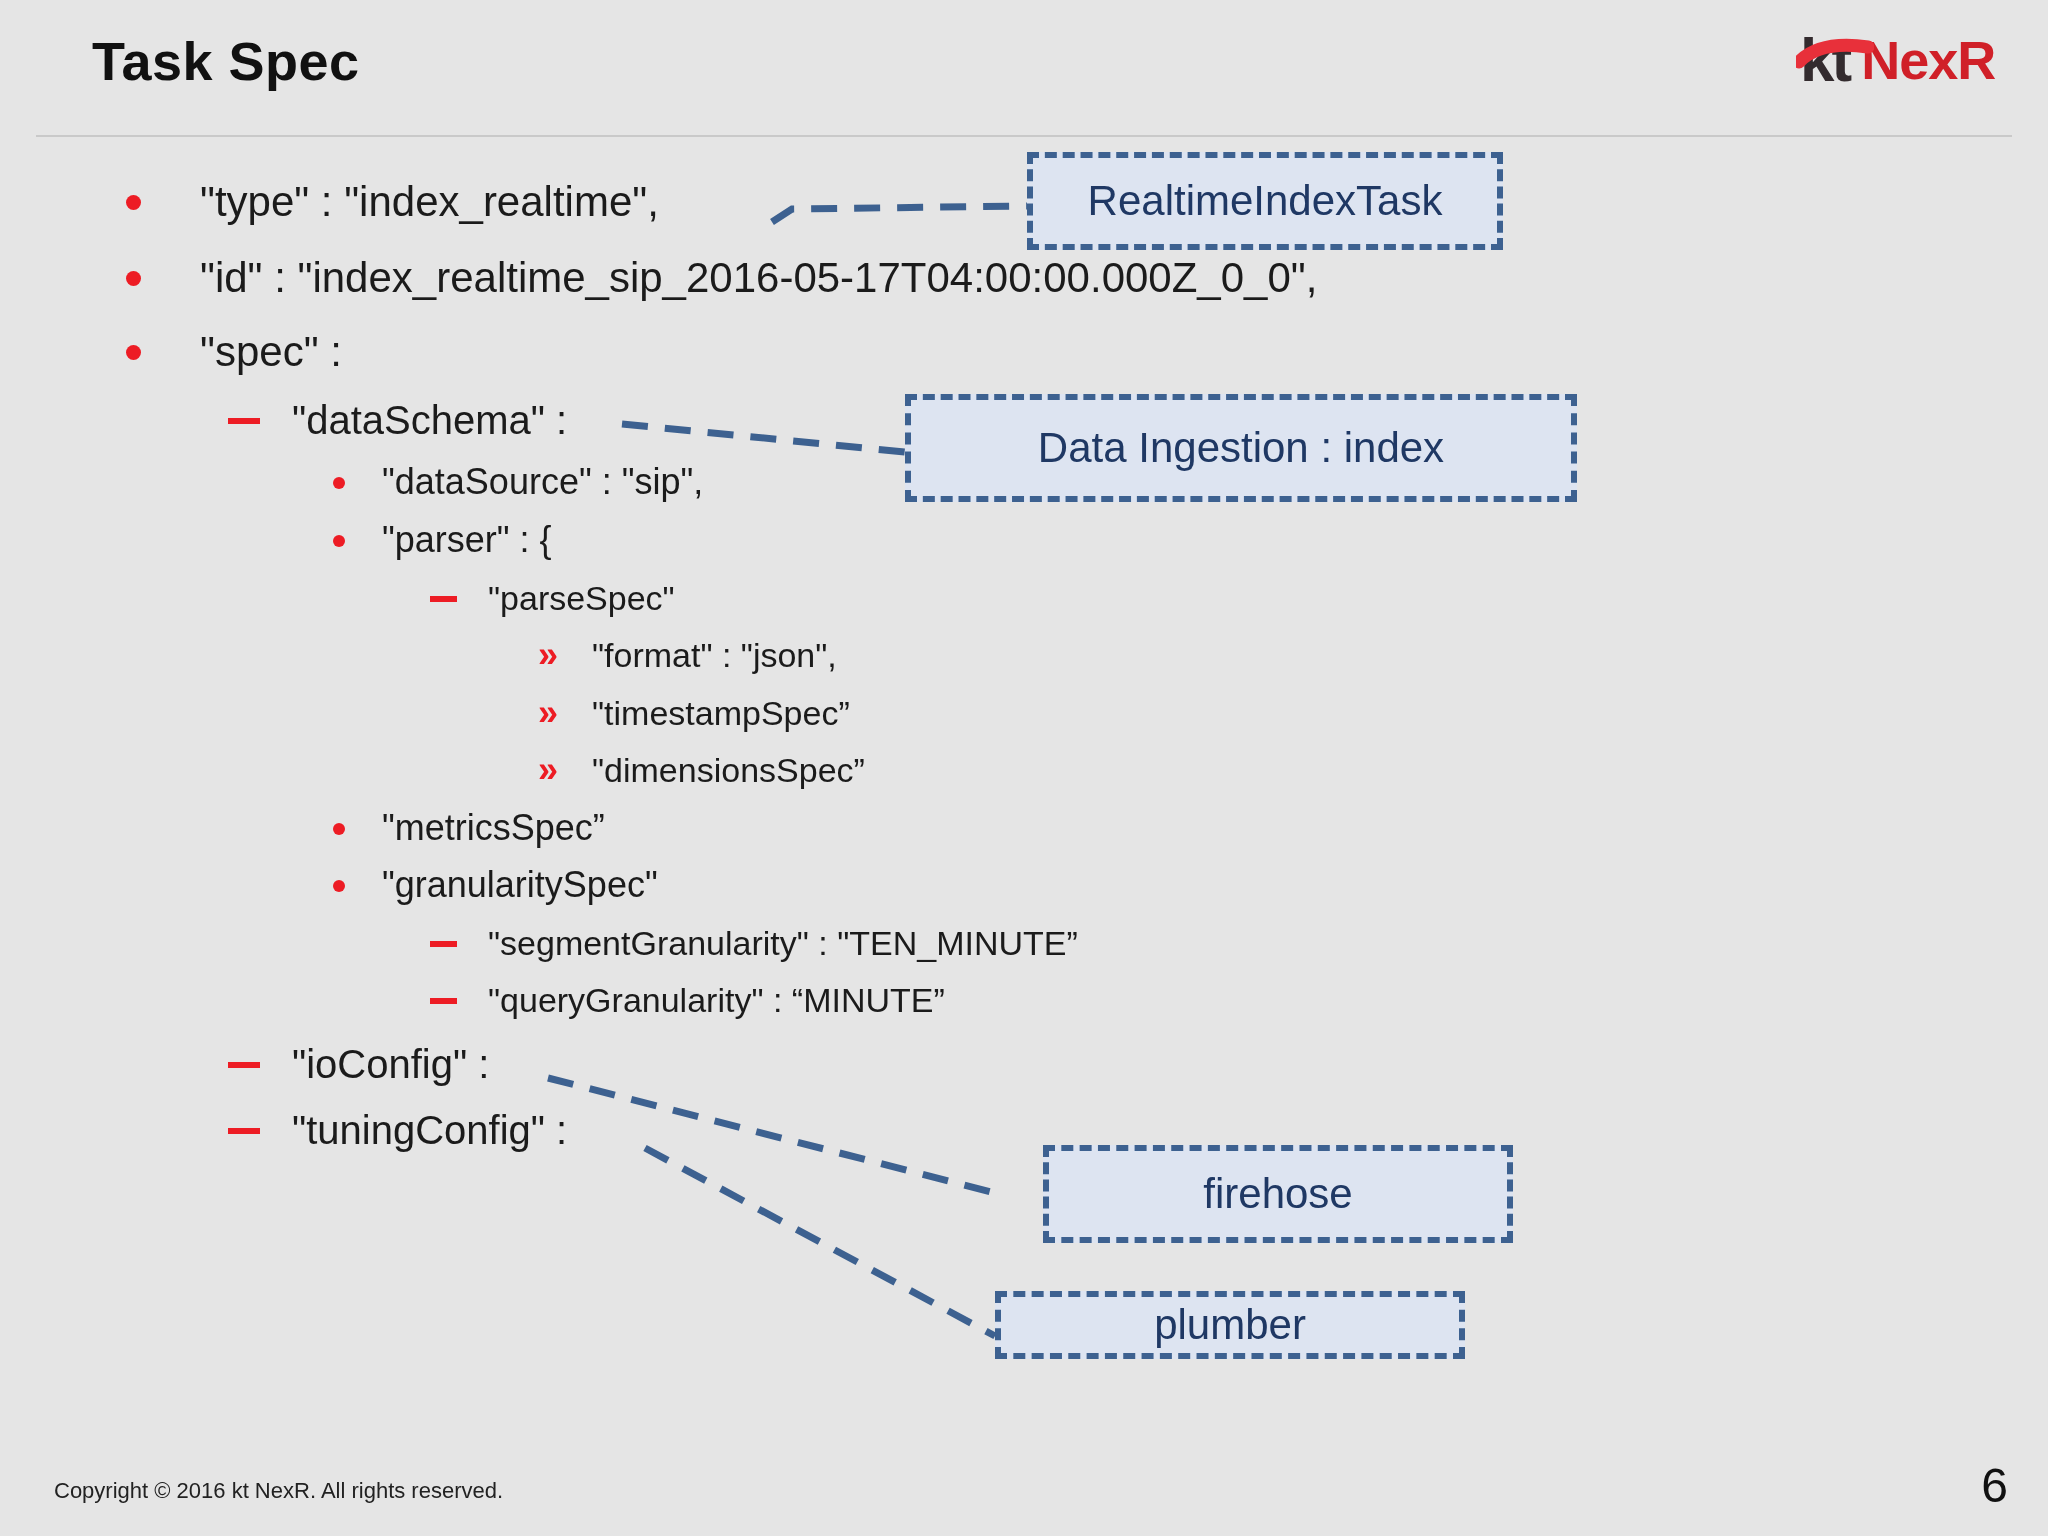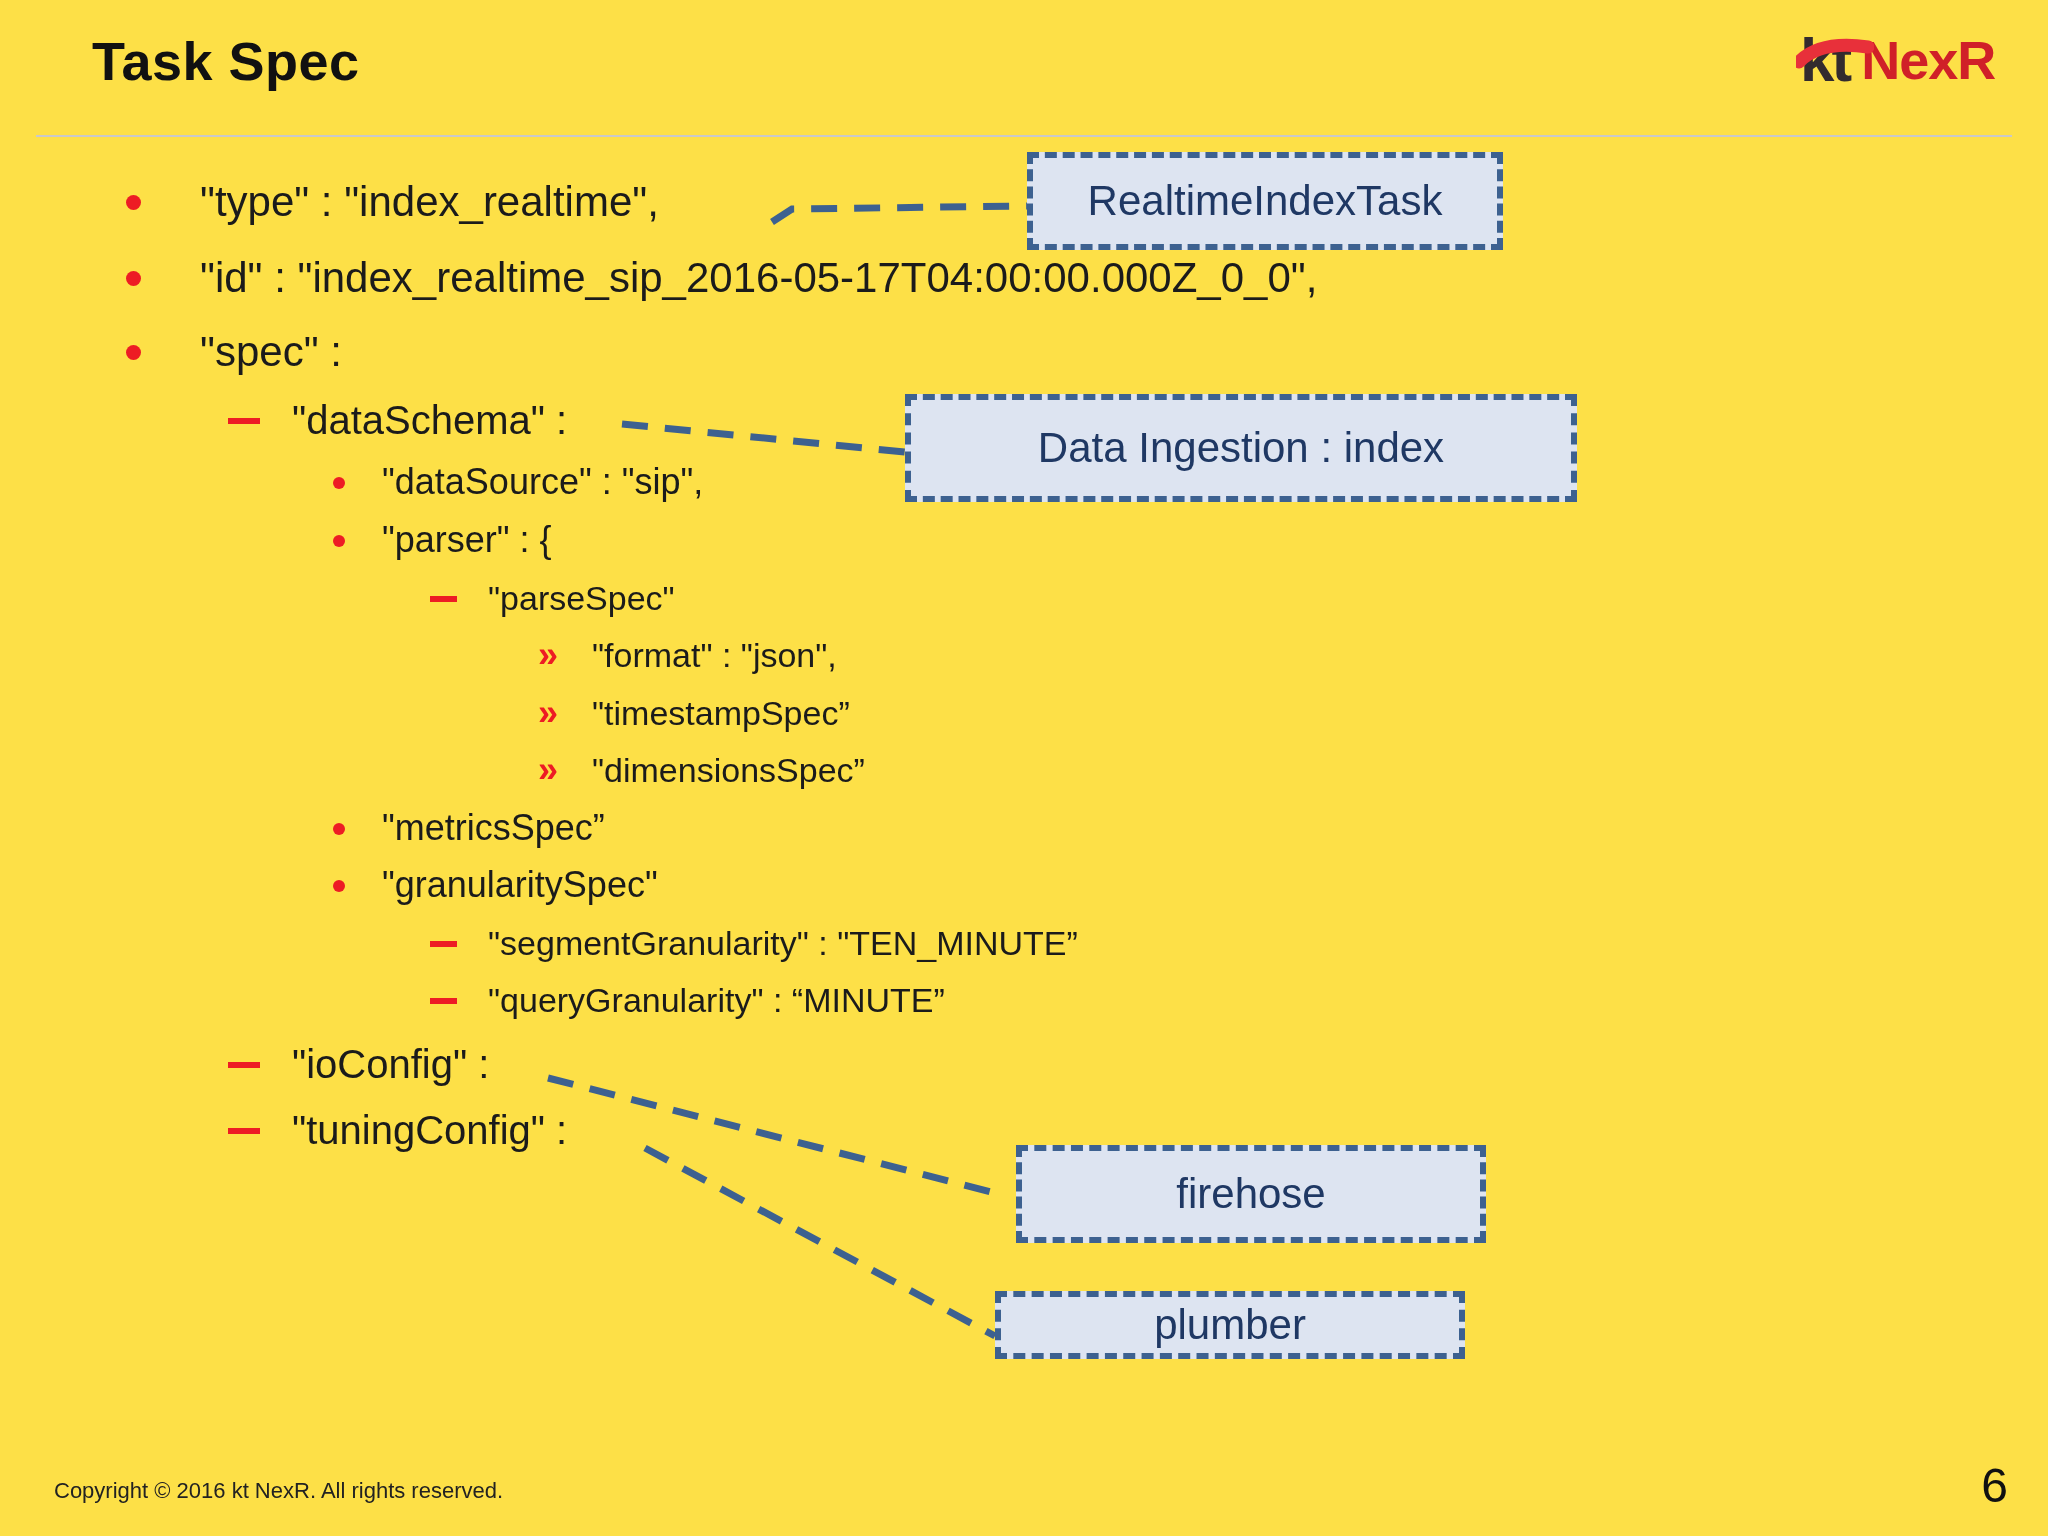--- a/index.html
+++ b/index.html
@@ -1,20 +1,20 @@
 <!DOCTYPE html>
 <html><head>
 <meta charset="utf-8">
 <style>
   html,body{margin:0;padding:0;background:#ffffff;}
   .slide{
     position:relative;
     width:2048px;
     height:1536px;
-    background:#fde047;
+    background:#e5e5e5;
     font-family:"Liberation Sans", sans-serif;
     overflow:hidden;
   }
 
   
   .title{
     position:absolute;
     left:92px; top:30px;
     font-size:54px;
     font-weight:800;
@@ -100,21 +100,21 @@
     color:#1f3864;
     display:flex;
     align-items:center;
     justify-content:center;
     font-size:42px;
     z-index:2;
     box-sizing:border-box;
   }
   .co-realtime{left:1027px; top:152px; width:476px; height:98px;justify-content:center;}
   .co-ingestion{left:905px; top:394px; width:672px; height:108px;}
-  .co-firehose{left:1016px; top:1145px; width:470px; height:98px;}
+  .co-firehose{left:1043px; top:1145px; width:470px; height:98px;}
   .co-plumber{left:995px; top:1291px; width:470px; height:68px;}
 
   
   .connectors{
     position:absolute; left:0; top:0; width:2048px; height:1536px;
     z-index:1;
   }
   .connectors polyline, .connectors line{
     stroke:#3d6190; stroke-width:7; fill:none;
     stroke-dasharray:26 17;

